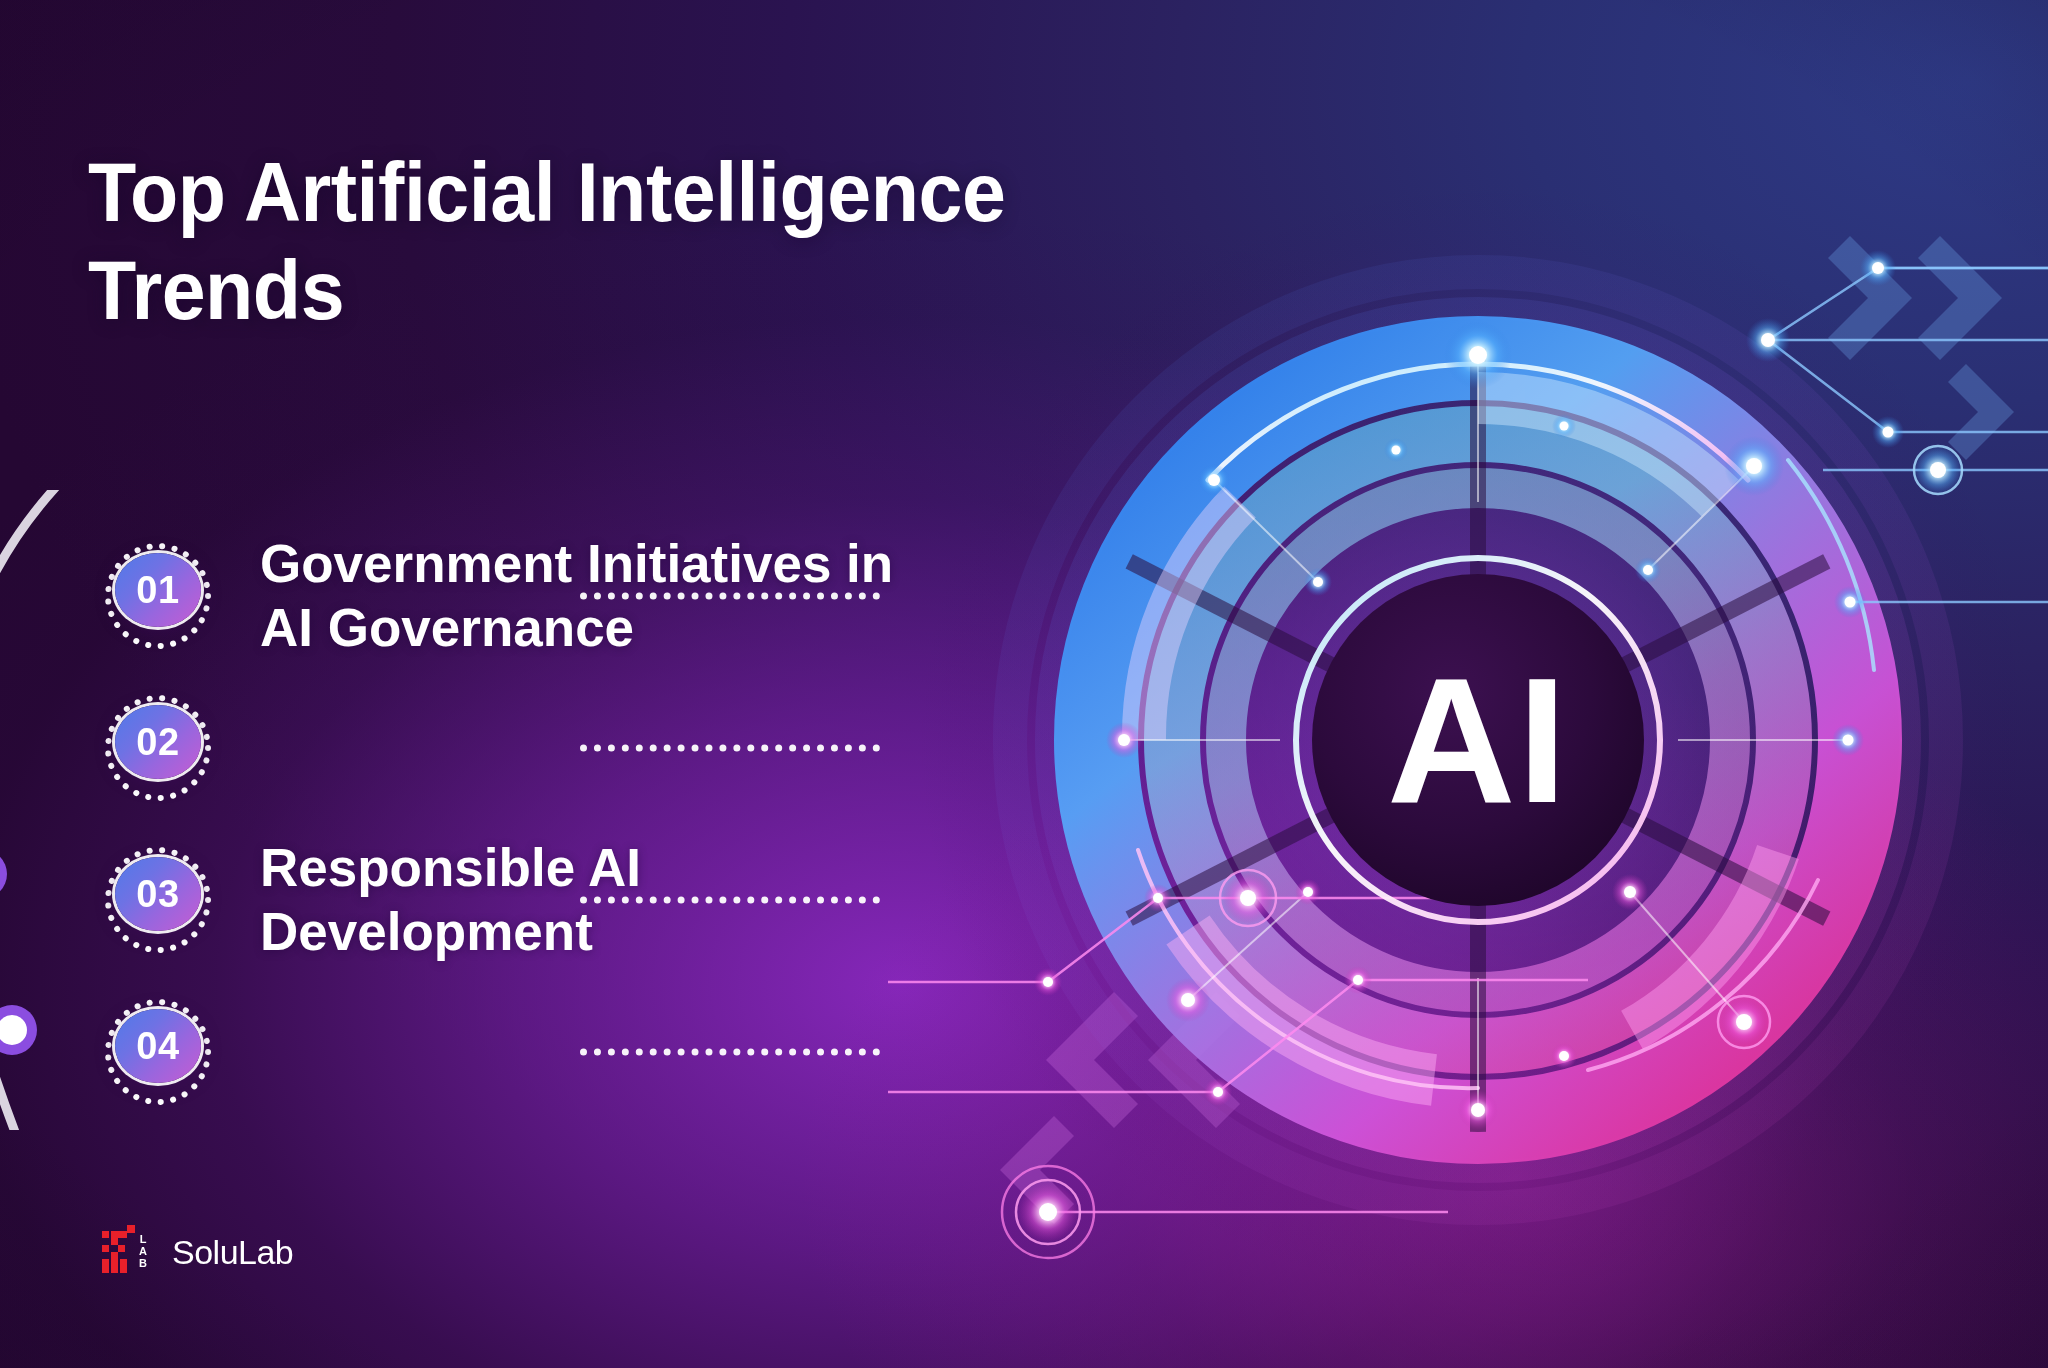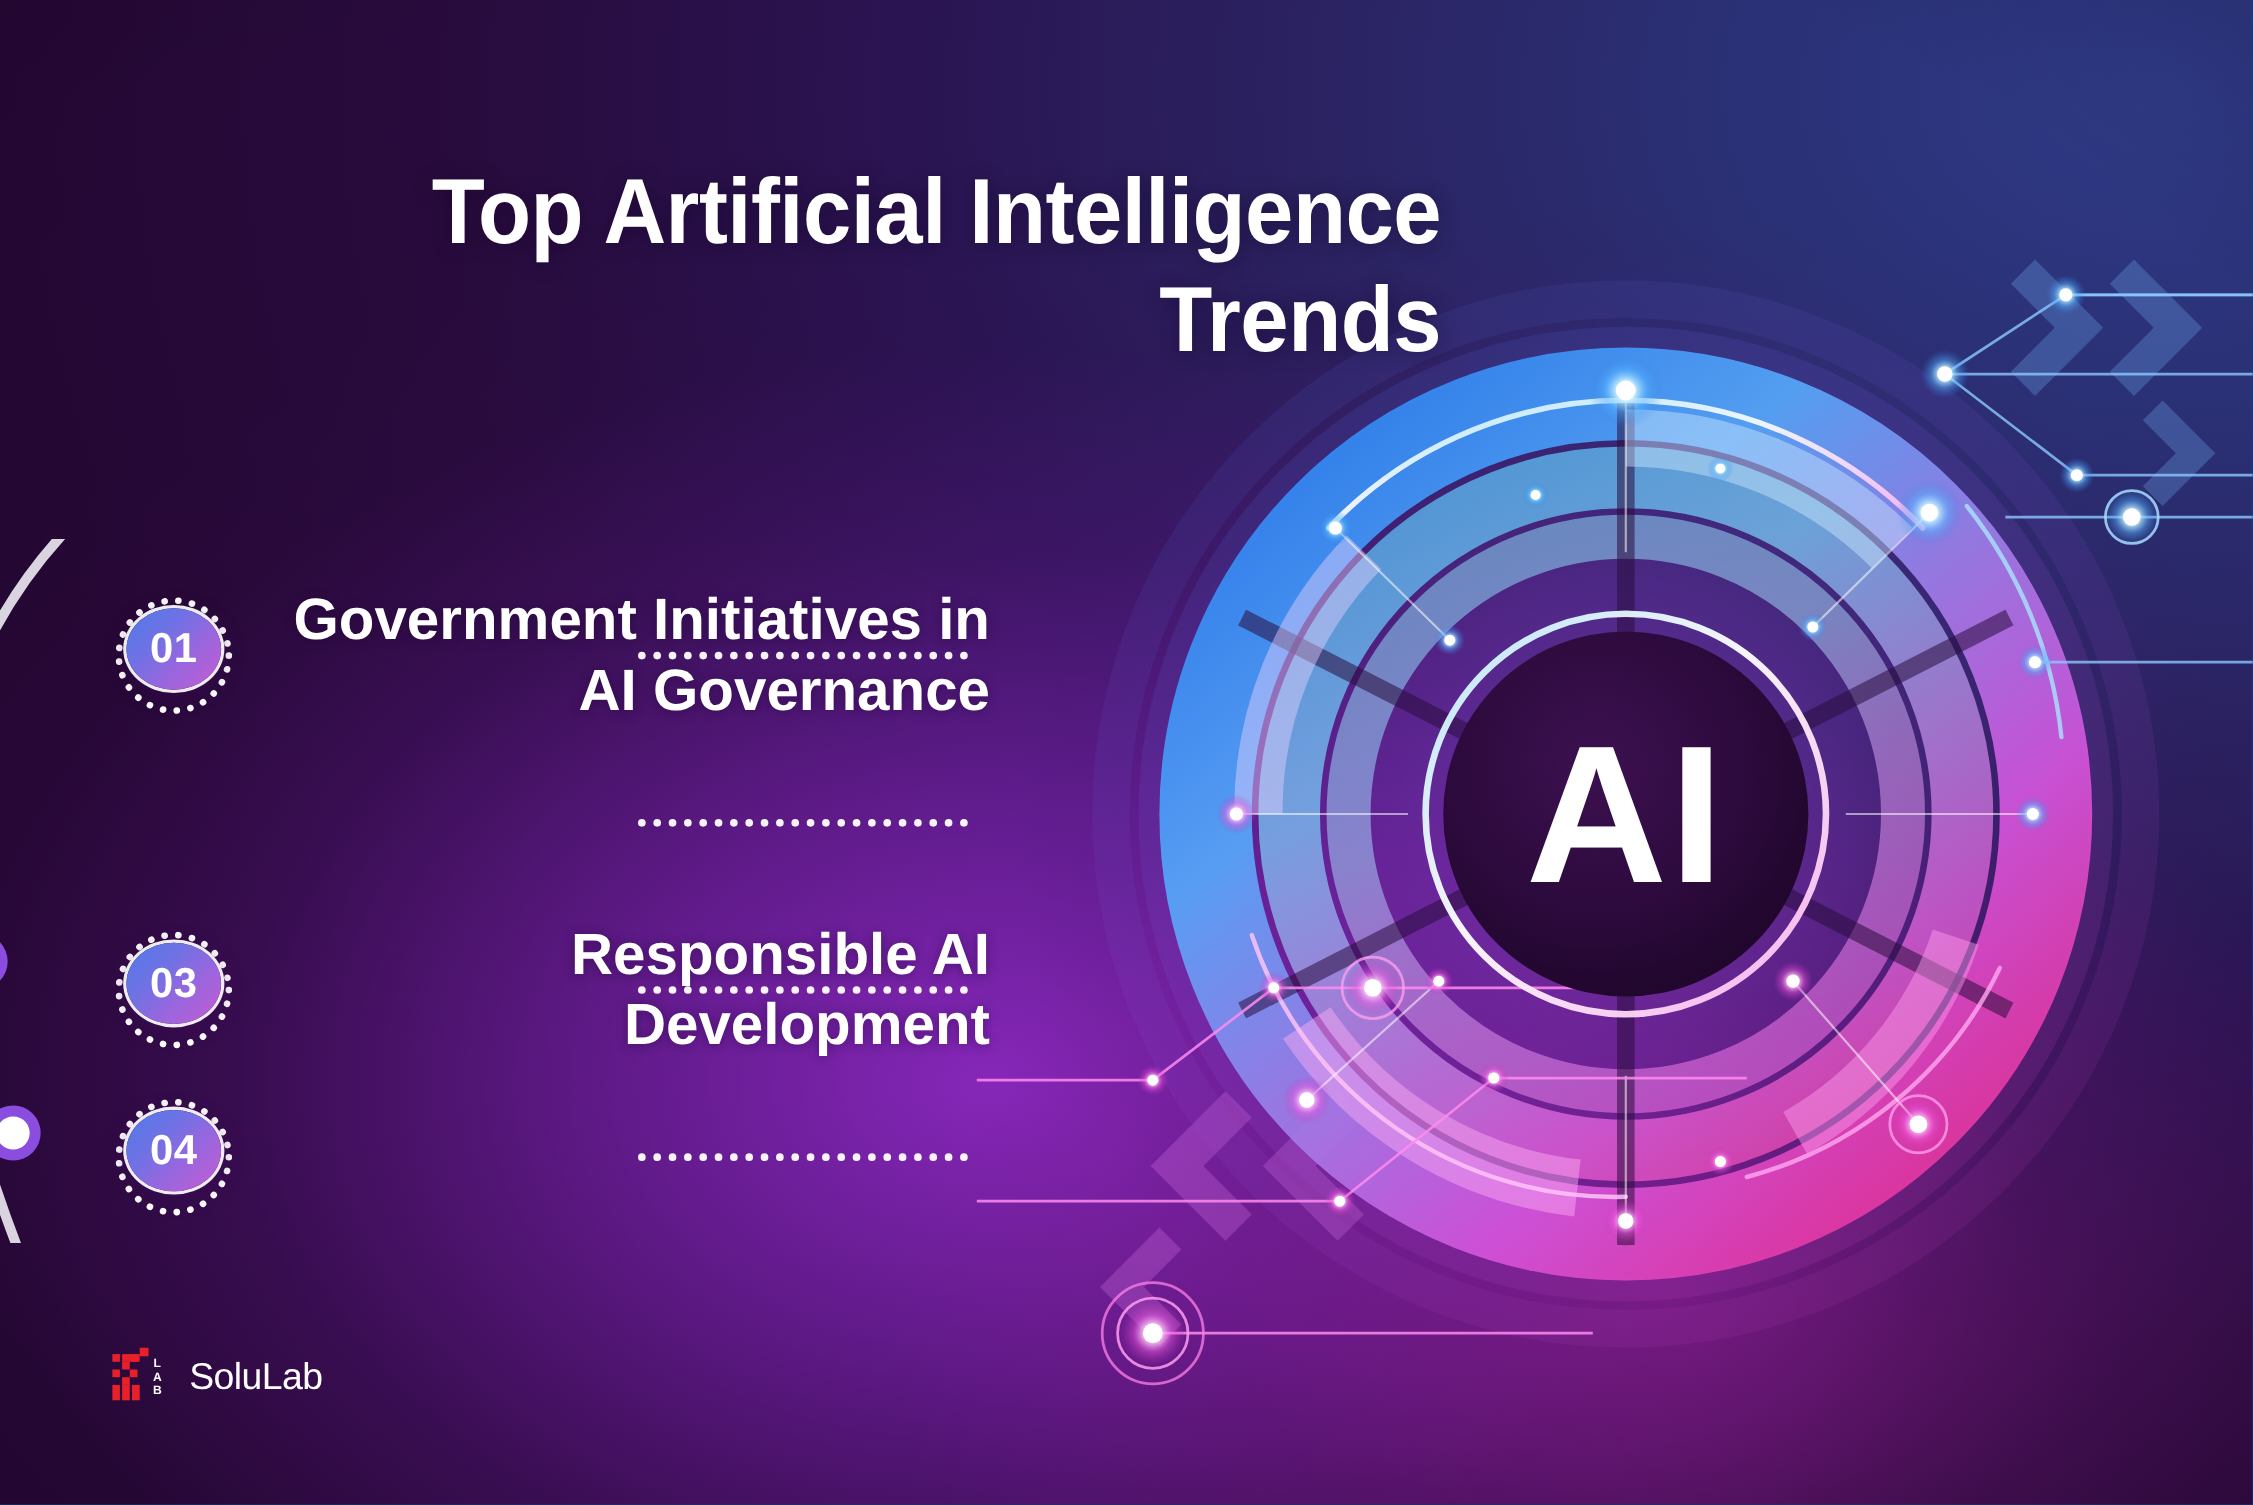--- a/index.html
+++ b/index.html
@@ -9,22 +9,21 @@
     background: #1b0a2a;
   }
   body {
     font-family: "Liberation Sans", sans-serif;
   }
   #stage {
     position: relative;
     width: 2048px;
     height: 1368px;
     overflow: hidden;
-    background: #0369a1;
-    text-align: right;
+    background: #15803d;
   }
 
   
   .bg-base {
     position: absolute;
     inset: 0;
     background:
       radial-gradient(120% 130% at 96% 6%, #2e3a86 0%, #2a2f73 18%, #2b2261 32%, #2a1350 48%, #280b3c 64%, #250733 82%);
   }
   .bg-purple-wash {
@@ -423,20 +422,28 @@
         </svg>
         <div class="badge-core">
           <span class="badge-num">01</span>
         </div>
       </div>
       <div class="trend-label">Government Initiatives in AI Governance</div>
     </div>
 
     <div class="trend-row">
       <div class="dash-lead"></div>
+      <div class="badge-wrap">
+        <svg class="badge-dots" viewBox="0 0 108 108">
+          <circle cx="54" cy="54" r="50" fill="none" stroke="#ffffff" stroke-width="6" stroke-linecap="round" stroke-dasharray="0.1 12.5"></circle>
+        </svg>
+        <div class="badge-core">
+          <span class="badge-num">02</span>
+        </div>
+      </div>
     </div>
 
     <div class="trend-row">
       <div class="dash-lead"></div>
       <div class="badge-wrap">
         <svg class="badge-dots" viewBox="0 0 108 108">
           <circle cx="54" cy="54" r="50" fill="none" stroke="#ffffff" stroke-width="6" stroke-linecap="round" stroke-dasharray="0.1 12.5"></circle>
         </svg>
         <div class="badge-core">
           <span class="badge-num">03</span>

